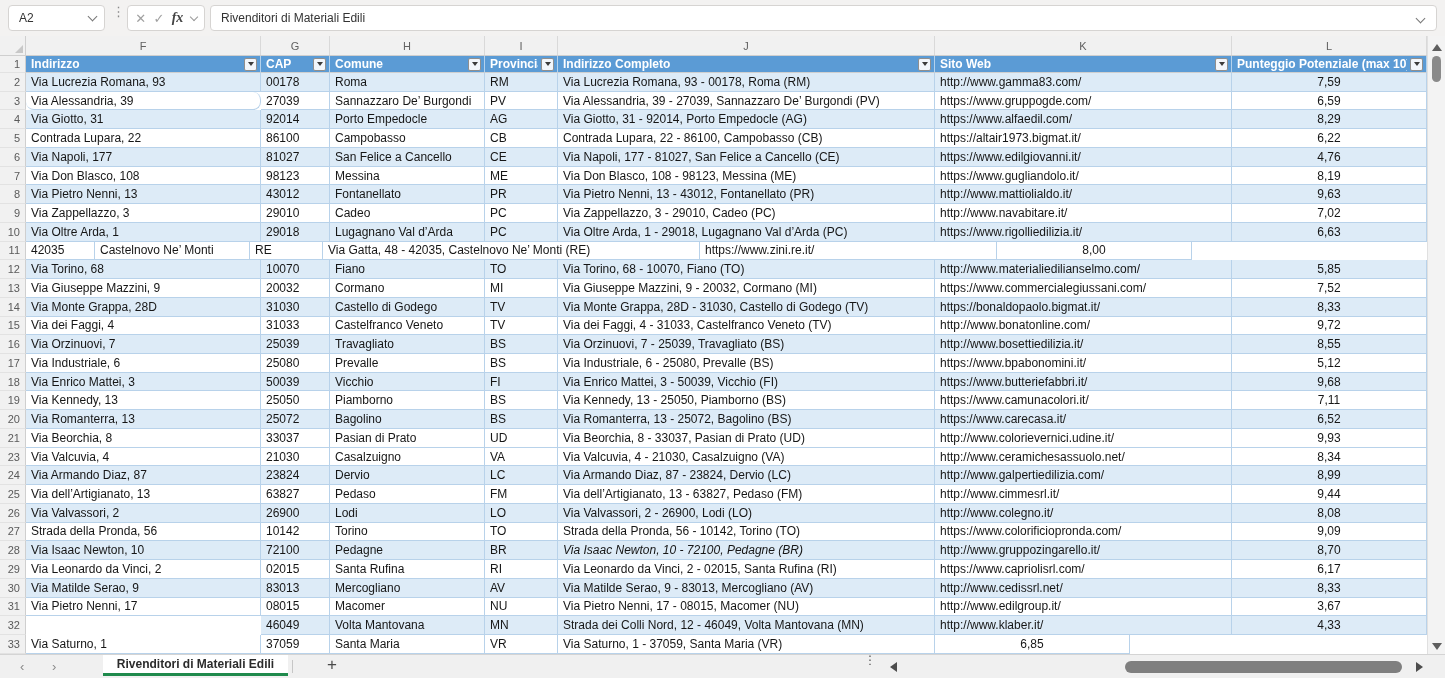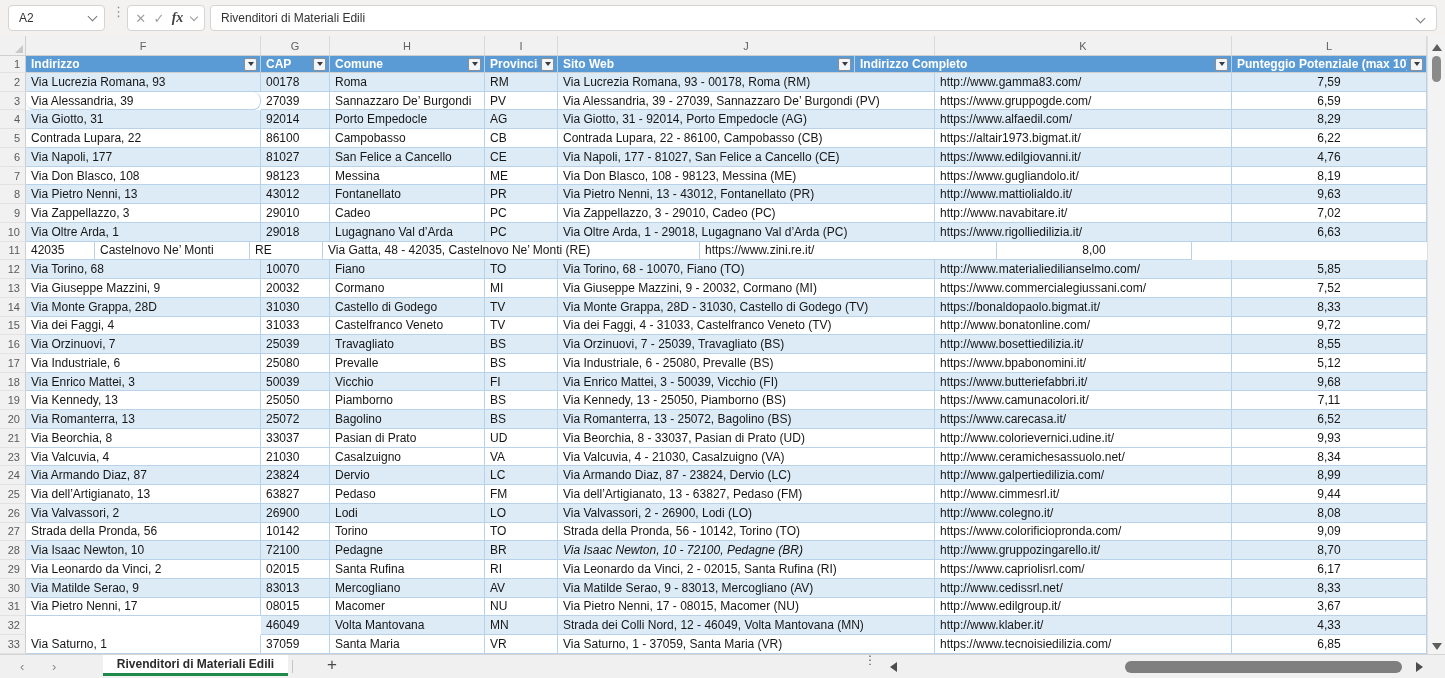--- a/index.html
+++ b/index.html
@@ -109,28 +109,28 @@
           <span class="filter-btn">
             <span class="filter-arrow"></span>
           </span>
         </div>
         <div class="c" style="width: 73px;">
           <span class="hlabel">Provincia</span>
           <span class="filter-btn">
             <span class="filter-arrow"></span>
           </span>
         </div>
+        <div class="c" style="width: 377px;">
+          <span class="hlabel">Indirizzo Completo</span>
+          <span class="filter-btn">
+            <span class="filter-arrow"></span>
+          </span>
+        </div>
         <div class="c" style="width: 297px;">
           <span class="hlabel">Sito Web</span>
-          <span class="filter-btn">
-            <span class="filter-arrow"></span>
-          </span>
-        </div>
-        <div class="c" style="width: 377px;">
-          <span class="hlabel">Indirizzo Completo</span>
           <span class="filter-btn">
             <span class="filter-arrow"></span>
           </span>
         </div>
         <div class="c" style="width: 195px;">
           <span class="hlabel">Punteggio Potenziale (max 10)</span>
           <span class="filter-btn">
             <span class="filter-arrow"></span>
           </span>
         </div>
@@ -434,21 +434,20 @@
         <div class="c" style="width: 297px;">http://www.klaber.it/</div>
         <div class="c center" style="width: 195px;">4,33</div>
       </div>
       <div class="row">
         <div class="gut">33</div>
         <div class="c" style="width: 235px;">Via Saturno, 1</div>
         <div class="c" style="width: 69px;">37059</div>
         <div class="c" style="width: 155px;">Santa Maria</div>
         <div class="c" style="width: 73px;">VR</div>
         <div class="c" style="width: 377px;">Via Saturno, 1 - 37059, Santa Maria (VR)</div>
-        <div class="c" style="width: 297px;">https://www.tecnoisiedilizia.com/</div>
         <div class="c center" style="width: 195px;">6,85</div>
       </div>
     </div>
 
   <div id="vscroll">
     <div class="tri-up"></div>
     <div id="vthumb"></div>
     <div class="tri-down"></div>
   </div>
 

